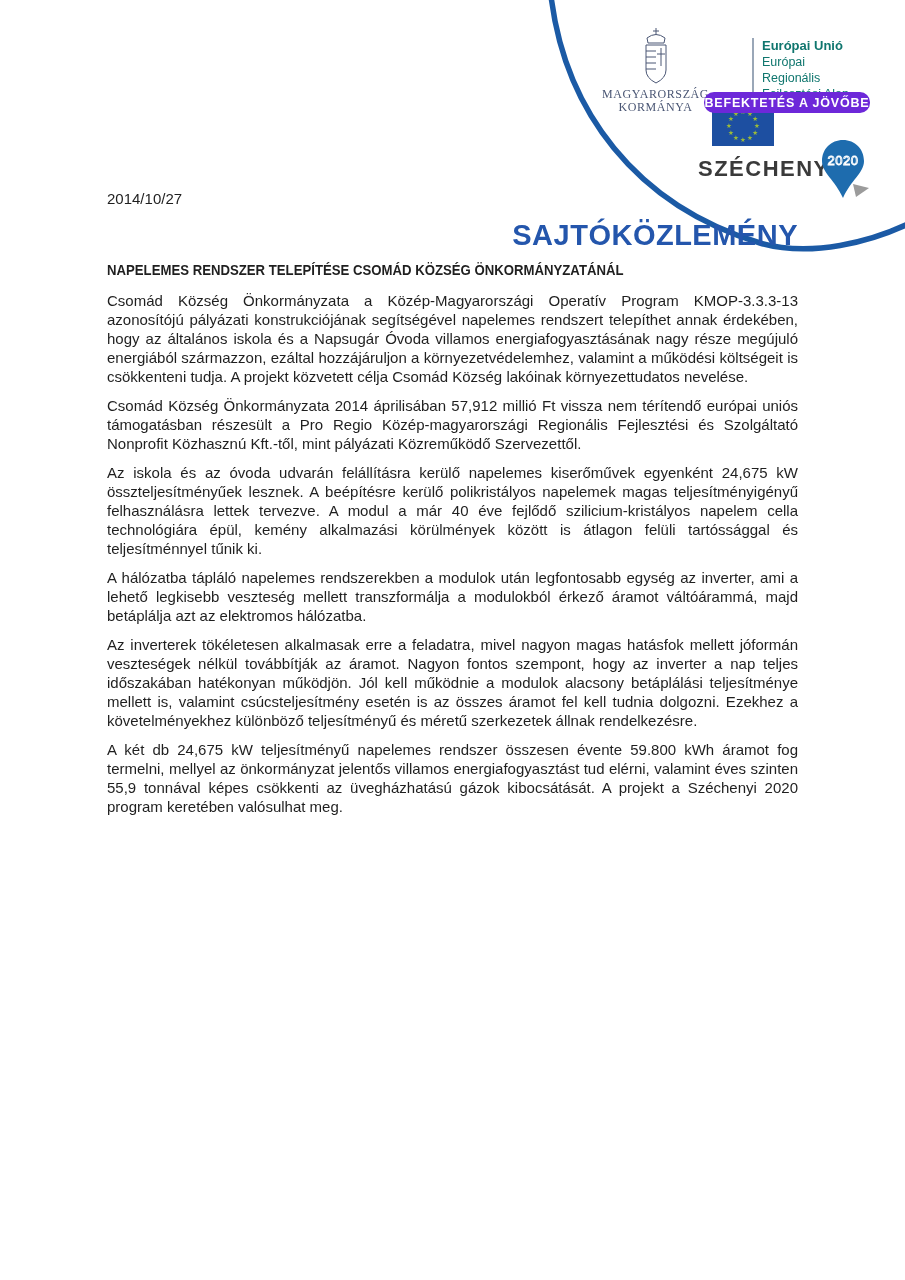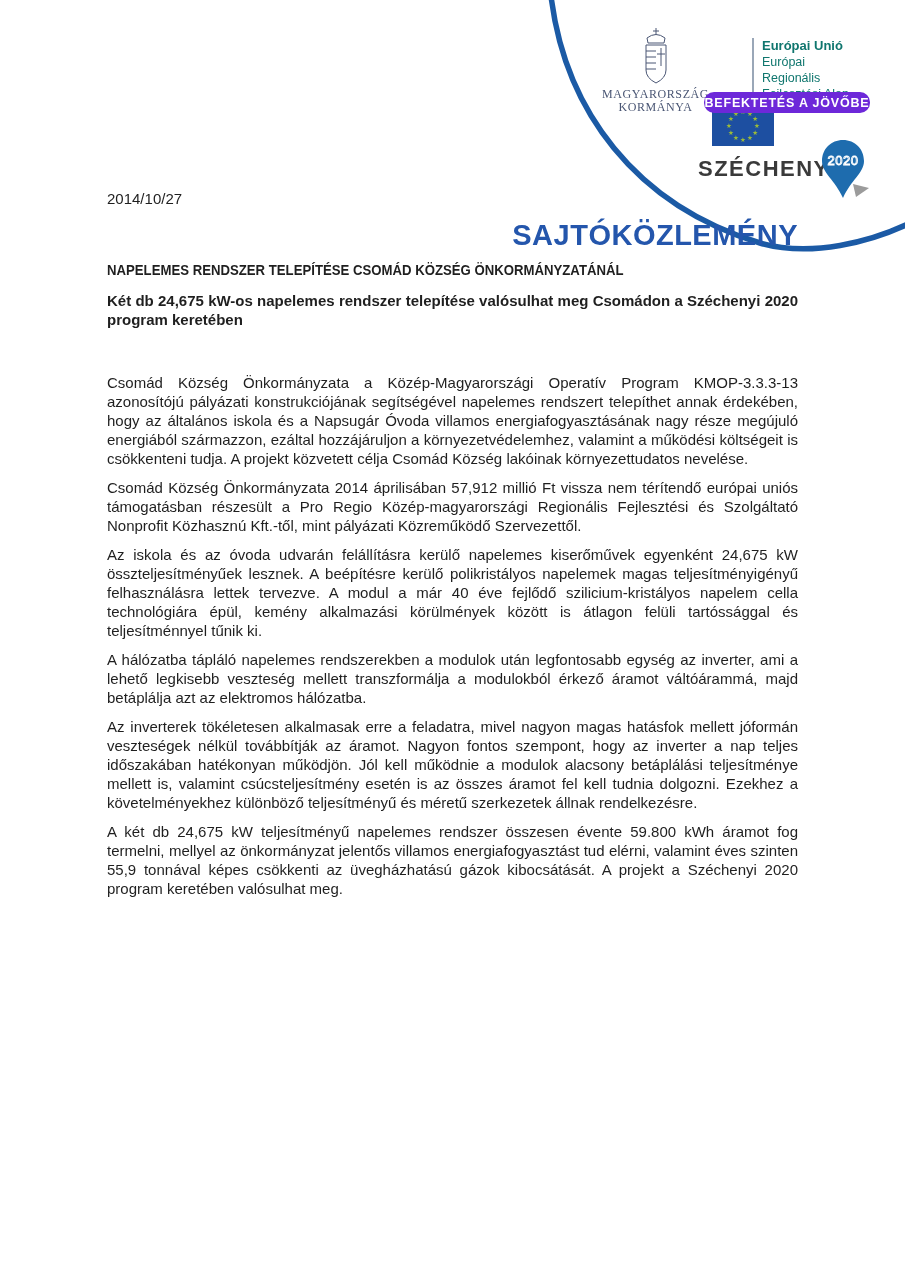--- a/index.html
+++ b/index.html
@@ -118,21 +118,20 @@
   </div>
 </div>
 
 <div class="doc">
   <p class="doc-date">2014/10/27</p>
 
   <h1 class="doc-title" style="color:#2456ac;text-align:right;">SAJTÓKÖZLEMÉNY</h1>
 
   <h2 class="doc-subtitle">NAPELEMES RENDSZER TELEPÍTÉSE CSOMÁD KÖZSÉG ÖNKORMÁNYZATÁNÁL</h2>
 
-  <p class="doc-lead">Két db 24,675 kW-os napelemes rendszer telepítése valósulhat meg Csomádon a Széchenyi 2020 program keretében</p>
 
   <p class="body-par">Csomád Község Önkormányzata a Közép-Magyarországi Operatív Program KMOP-3.3.3-13 azonosítójú pályázati konstrukciójának segítségével napelemes rendszert telepíthet annak érdekében, hogy az általános iskola és a Napsugár Óvoda villamos energiafogyasztásának nagy része megújuló energiából származzon, ezáltal hozzájáruljon a környezetvédelemhez, valamint a működési költségeit is csökkenteni tudja. A projekt közvetett célja Csomád Község lakóinak környezettudatos nevelése.</p>
   <p class="body-par">Csomád Község Önkormányzata 2014 áprilisában 57,912 millió Ft vissza nem térítendő európai uniós támogatásban részesült a Pro Regio Közép-magyarországi Regionális Fejlesztési és Szolgáltató Nonprofit Közhasznú Kft.-től, mint pályázati Közreműködő Szervezettől.</p>
   <p class="body-par">Az iskola és az óvoda udvarán felállításra kerülő napelemes kiserőművek egyenként 24,675 kW összteljesítményűek lesznek. A beépítésre kerülő polikristályos napelemek magas teljesítményigényű felhasználásra lettek tervezve. A modul a már 40 éve fejlődő szilicium-kristályos napelem cella technológiára épül, kemény alkalmazási körülmények között is átlagon felüli tartóssággal és teljesítménnyel tűnik ki.</p>
   <p class="body-par">A hálózatba tápláló napelemes rendszerekben a modulok után legfontosabb egység az inverter, ami a lehető legkisebb veszteség mellett transzformálja a modulokból érkező áramot váltóárammá, majd betáplálja azt az elektromos hálózatba.</p>
   <p class="body-par">Az inverterek tökéletesen alkalmasak erre a feladatra, mivel nagyon magas hatásfok mellett jóformán veszteségek nélkül továbbítják az áramot. Nagyon fontos szempont, hogy az inverter a nap teljes időszakában hatékonyan működjön. Jól kell működnie a modulok alacsony betáplálási teljesítménye mellett is, valamint csúcsteljesítmény esetén is az összes áramot fel kell tudnia dolgozni. Ezekhez a követelményekhez különböző teljesítményű és méretű szerkezetek állnak rendelkezésre.</p>
   <p class="body-par">A két db 24,675 kW teljesítményű napelemes rendszer összesen évente 59.800 kWh áramot fog termelni, mellyel az önkormányzat jelentős villamos energiafogyasztást tud elérni, valamint éves szinten 55,9 tonnával képes csökkenti az üvegházhatású gázok kibocsátását. A projekt a Széchenyi 2020 program keretében valósulhat meg.</p>
 </div>
 
 </body></html>

